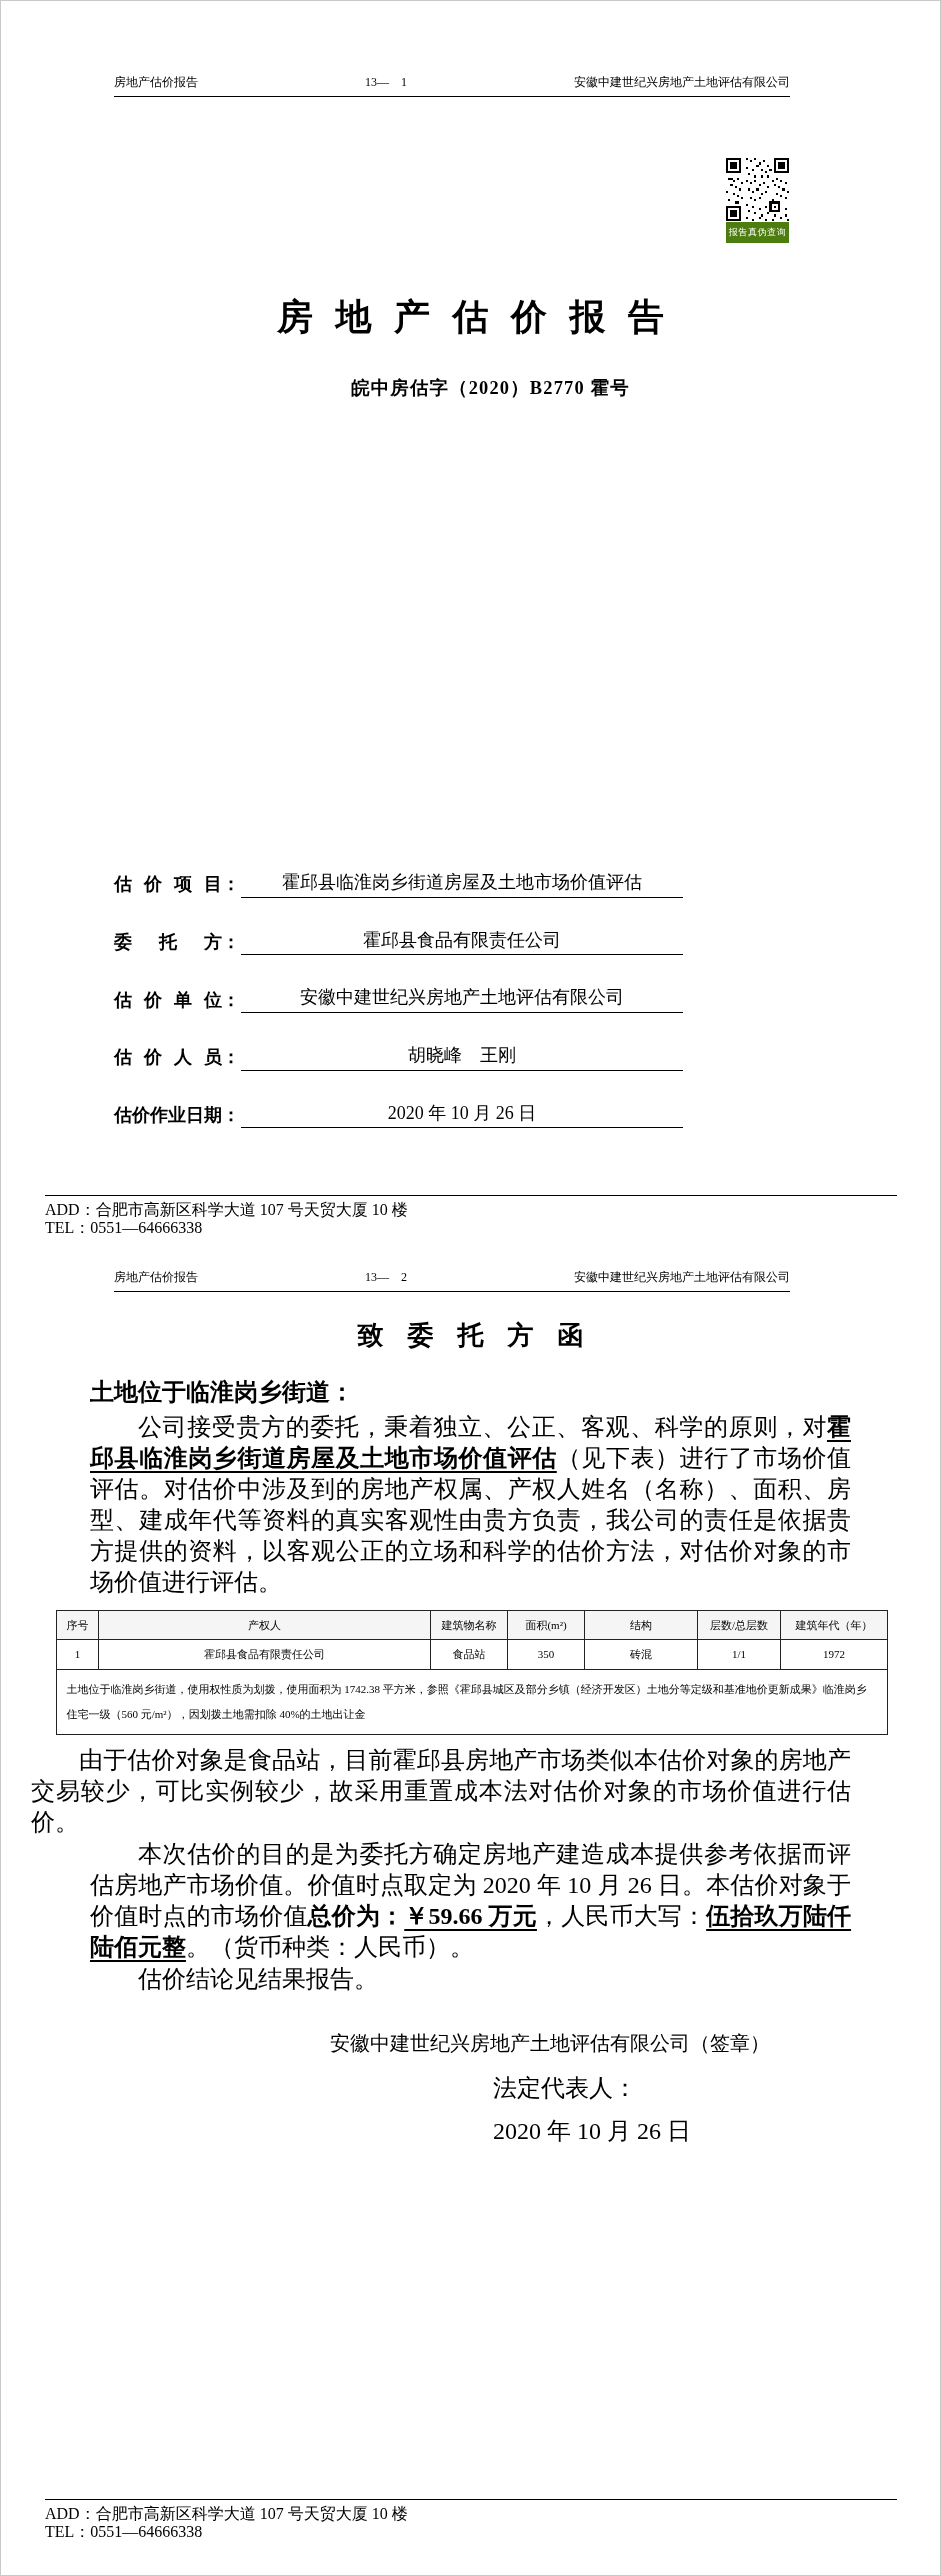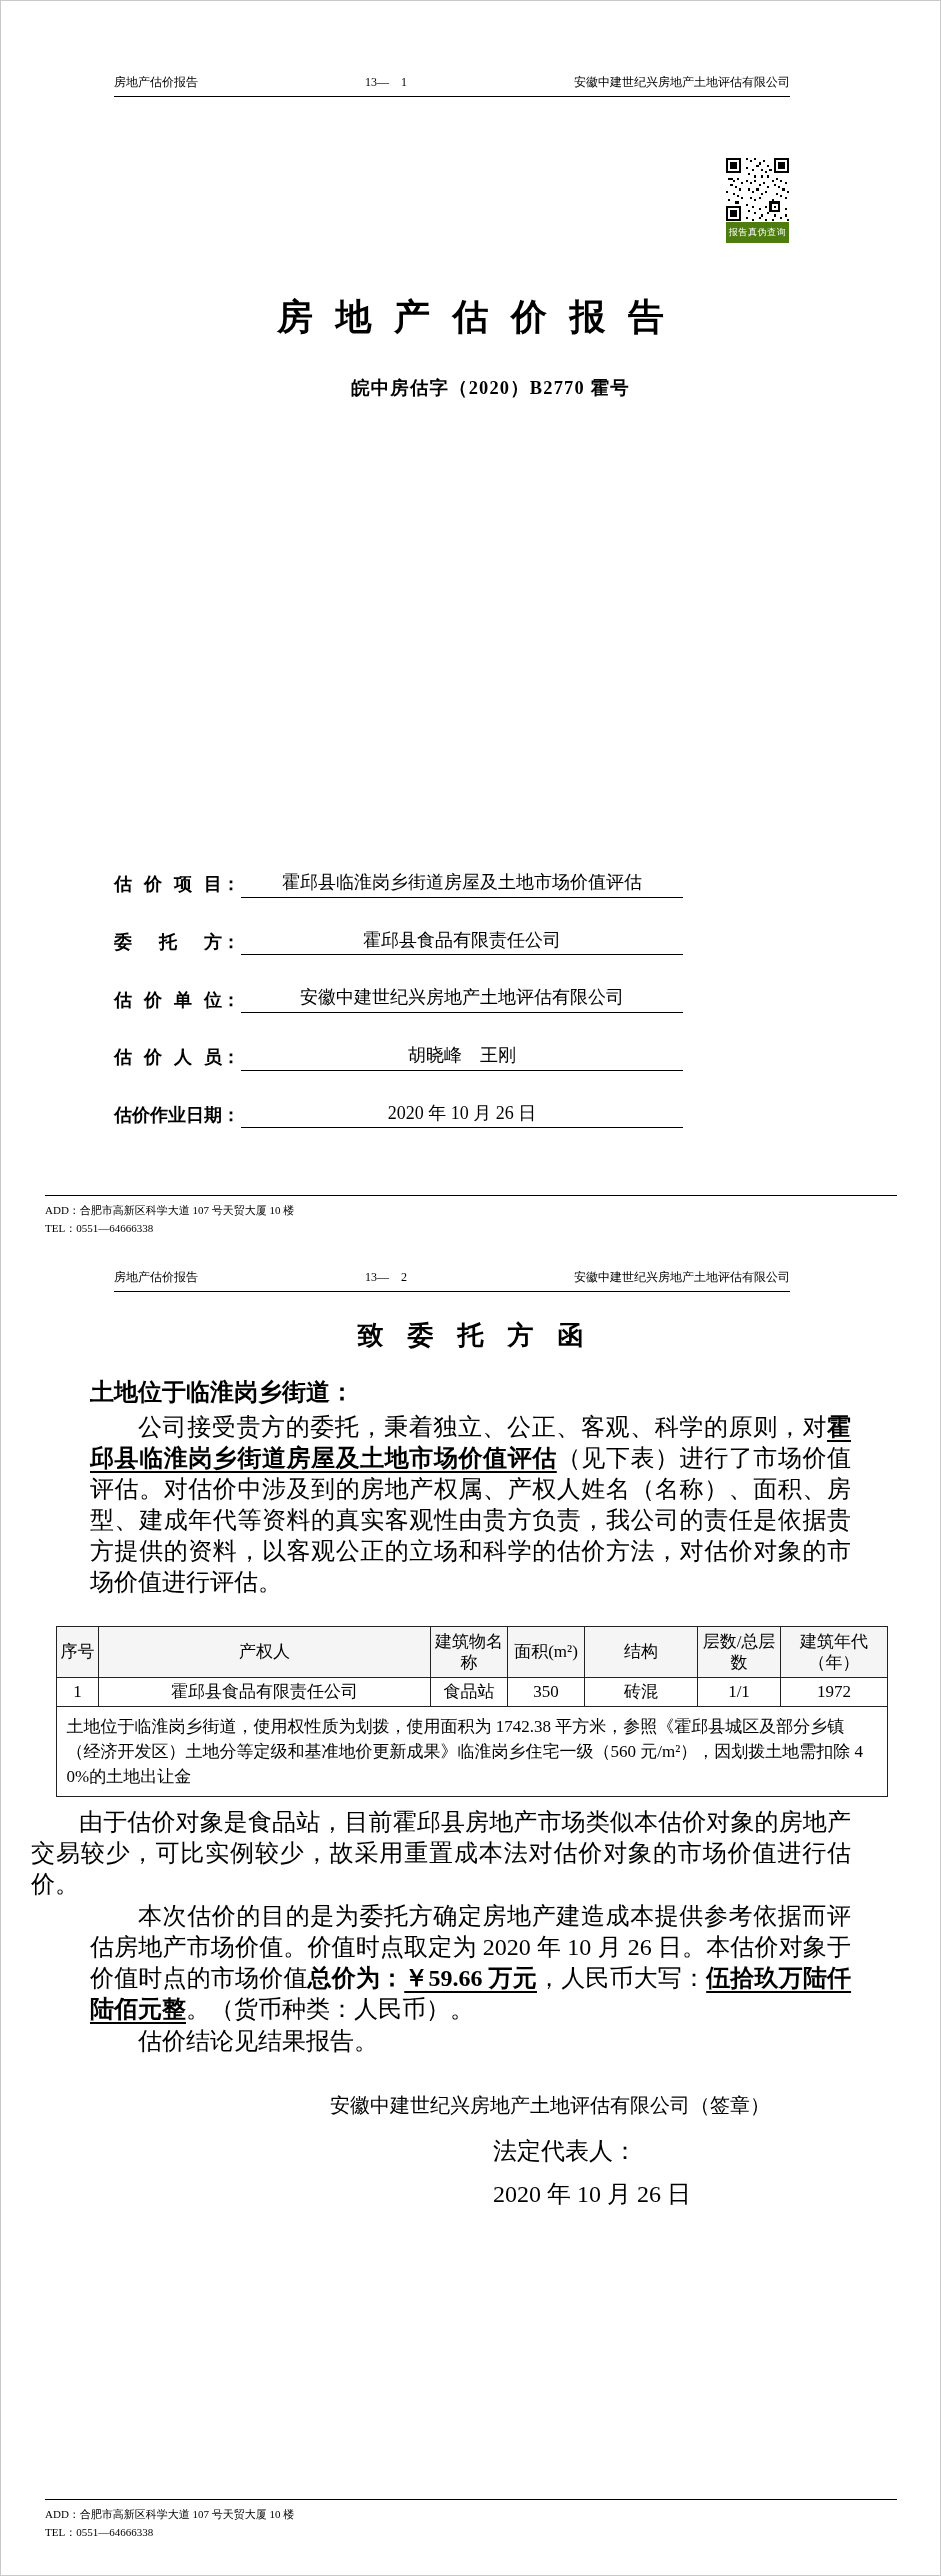--- a/index.html
+++ b/index.html
@@ -30,21 +30,21 @@
     border-bottom:0.6px solid #000;
   }
   .hdr1 { top:74px; left:113px; width:676px; }
   .hdr-flow { margin-left:113px; width:676px; }
 
   .ftr {
     left:44px;
     width:852px;
     border-top:0.6px solid #000;
     padding-top:4.7px;
-    font-size:11px;
+    font-size:16px;
     line-height:18.4px;
   }
   .ftr1 { top:1194px; }
   .ftr2 { top:2498px; }
 
   
   .qr-wrap { top:157px; left:725px; width:63px; }
   .qr-wrap svg { display:block; background:#fff; }
   .qr-label {
     margin-top:1.2px;
@@ -120,25 +120,25 @@
     text-align:justify;
     text-indent:2em;
   }
   .body-p + .body-p { margin-top:1.2px; }
   .after-table { margin-top:9.5px;margin-left:30px; }
   .b  { font-weight:bold;margin-top:32px; }
   .bu { font-weight:bold; text-decoration:underline; text-underline-offset:4.7px; }
   .seg-u { font-weight:bold; text-decoration:underline; text-underline-offset:4.7px; }
 
   table.appraisal-table {
-    margin:28px 0 0 55px;
+    margin:12px 0 0 55px;
     width:830px;
     border-collapse:collapse;
     table-layout:fixed;
-    font-size:17px;
+    font-size:11px;
   }
   table.appraisal-table th,
   table.appraisal-table td {
     border:0.6px solid #222;
     text-align:center;
     vertical-align:middle;
     padding:3.6px 2.4px;
     line-height:21.3px;
     font-weight:normal;
     word-break:break-all;

